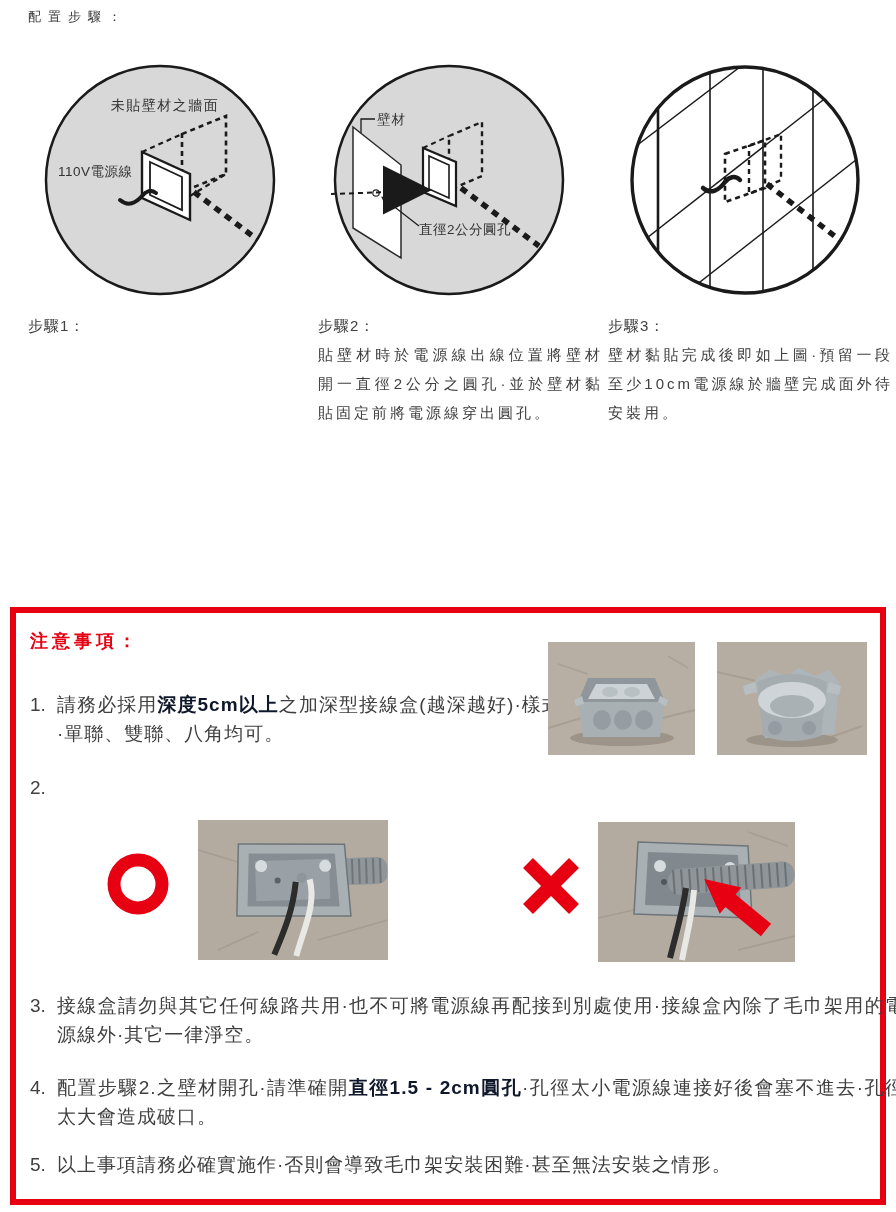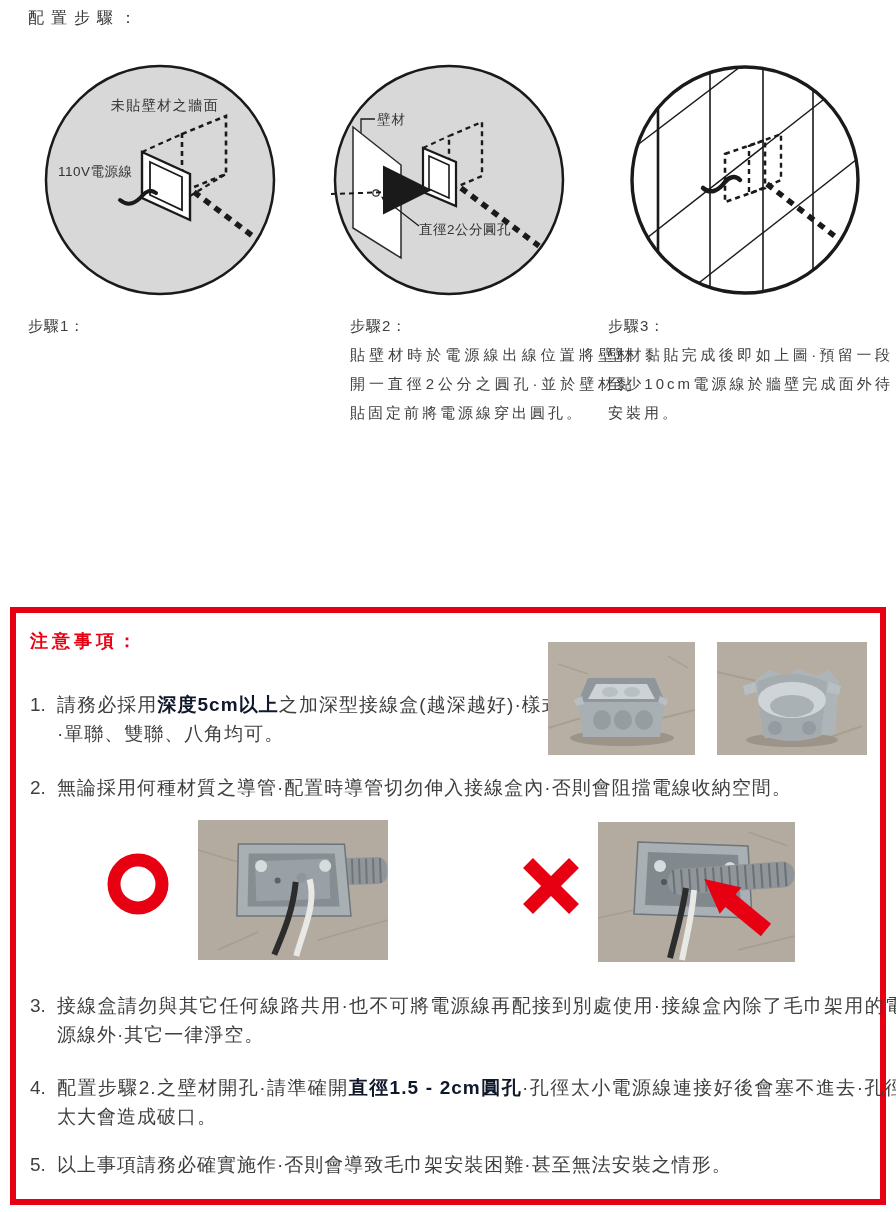--- a/index.html
+++ b/index.html
@@ -1,23 +1,23 @@
 <!DOCTYPE html>
 <html><head>
 <meta charset="utf-8">
 <style>
   html,body{margin:0;padding:0;background:#ffffff;}
   .page{position:relative;width:896px;height:1212px;background:#fff;overflow:hidden;
         font-family:"Liberation Sans","DejaVu Sans",sans-serif;color:#3f3f3f;}
-  .page-title{position:absolute;left:28px;top:8px;font-size:16px;letter-spacing:7px;color:#3a3a3a;}
+  .page-title{position:absolute;left:28px;top:8px;font-size:13px;letter-spacing:7px;color:#3a3a3a;}
   .diagram{position:absolute;top:62px;width:236px;height:236px;}
   #diag1{left:42px;} #diag2{left:331px;} #diag3{left:627px;}
   .step-col{position:absolute;top:311px;font-size:15px;line-height:29px;letter-spacing:3px;
             text-align:justify;text-justify:inter-character;color:#404040;}
-  #col1{left:28px;width:286px;} #col2{left:318px;width:285px;margin-left:32px;} #col3{left:608px;width:285px;}
+  #col1{left:28px;width:286px;} #col2{left:318px;width:285px;} #col3{left:608px;width:285px;}
   .step-heading{letter-spacing:1px;}
   .notice-box{position:absolute;left:10px;top:607px;width:876px;height:598px;
               border:6px solid #e60012;box-sizing:border-box;background:#fff;}
   .notice-heading{position:absolute;left:14px;top:16px;font-size:18px;font-weight:bold;
                   color:#e60012;letter-spacing:4px;}
   .n-item{position:absolute;font-size:19px;line-height:29px;letter-spacing:1px;color:#3f3f3f;
           padding-left:27px;text-align:justify;text-justify:inter-character;}
   .n-item .num{position:absolute;left:0;top:0;letter-spacing:0;}
   .red-strong{color:#0f172a;font-weight:bold;}
   #item1{left:14px;top:77px;width:545px;}
@@ -164,21 +164,21 @@
         <ellipse cx="75" cy="58" rx="34" ry="18" fill="#ced4d7"></ellipse>
         <ellipse cx="75" cy="64" rx="22" ry="11" fill="#aab1b5"></ellipse>
         <circle cx="58" cy="86" r="7" fill="#949ca1"></circle>
         <circle cx="92" cy="86" r="7" fill="#949ca1"></circle>
         <polygon points="26,44 38,40 40,50 28,53" fill="#b8bfc3"></polygon>
         <polygon points="112,40 124,44 122,53 110,50" fill="#b8bfc3"></polygon>
       </svg>
     </div>
 
     <div class="n-item" id="item2">
-      <span class="num">2.</span><span>無論採用何種材質之導管·配置時導管切勿伸入接線盒內·否則會阻擋電線收納空間。</span>
+      <span class="num">2.</span>
     </div>
 
     <div class="symbol" id="okIcon">
       <svg width="62" height="62" viewBox="0 0 62 62">
         <circle cx="31" cy="31" r="24" fill="none" stroke="#e60012" stroke-width="13"></circle>
       </svg>
     </div>
     <div class="photo" id="photoOK">
       <svg width="190" height="140" viewBox="0 0 190 140">
         <rect width="190" height="140" fill="#b3aba0"></rect>

